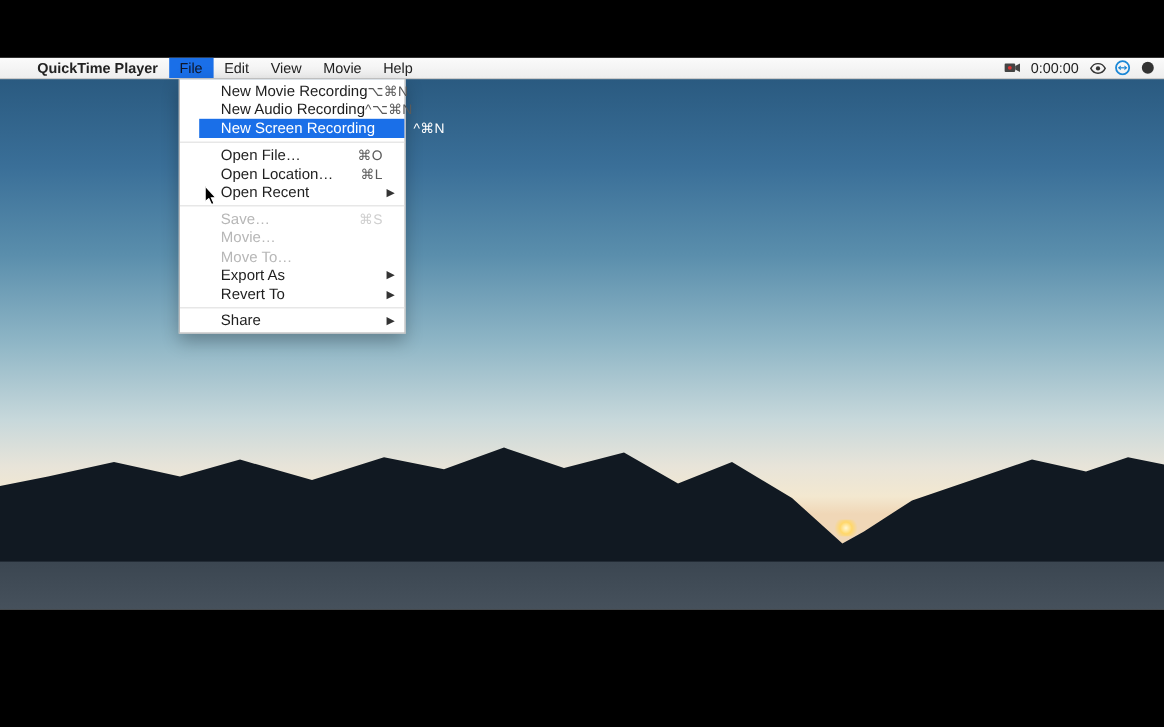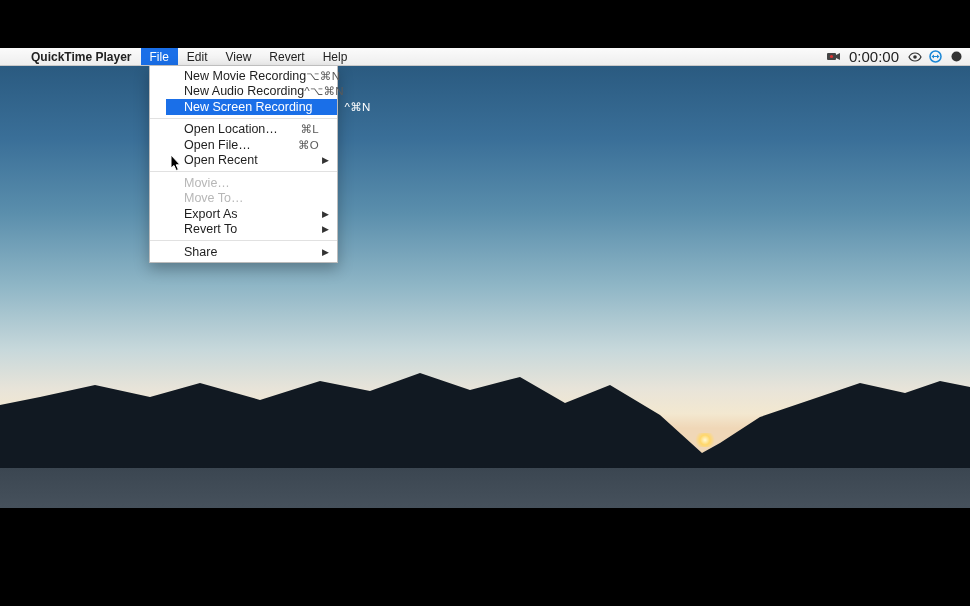--- a/index.html
+++ b/index.html
@@ -20,24 +20,24 @@
   .sunflare { position:absolute; left:695px; top:385px; width:20px; height:14px; background: radial-gradient(circle,#fff8d6 0%, #ffd76a 40%, rgba(255,200,90,0) 80%);}
 
   
   .menubar { position: absolute; top: 0; left: 0; width: 970px; height: 18px;
     background: linear-gradient(to bottom, #fbfbfb, #eeeeee); border-bottom: 1px solid #c9c9c9;
     display: flex; align-items: center; font-size: 12px; color: #222; }
   .menubar-left { display: flex; align-items: center; height: 100%; }
   .apple { width: 22px; text-align: center; font-size: 13px; }
   .app-name { font-weight: 700; padding: 0 9px; }
   .menu-title { padding: 0 9px; height: 100%; display: flex; align-items: center; }
-  .menu-title.active { background: #1a6fe8; color: #ffffff; }
+  .menu-title.active { background: #1a6fe8; color: #0f172a; }
   .menubar-right { margin-left: auto; display: flex; align-items: center; padding-right: 6px; gap: 6px; }
   .status-icon { width: 15px; height: 12px; display:flex; align-items:center; justify-content:center; font-size:11px; color:#333;}
-  .timer { font-size: 15px; padding: 0 2px; }
+  .timer { font-size: 12px; padding: 0 2px; }
 
   
   .dropdown { position: absolute; top: 18px; left: 149px; width: 189px;
     background: #fff; border: 1px solid #bcbcbc; border-top: none;
     box-shadow: 0 6px 14px rgba(0,0,0,.28);
     font-size: 12.5px; color: #1e1e1e; padding: 2px 0; }
   .menu-row { height: 15.5px; padding: 0 18px 0 18px; display: flex; align-items: center; position: relative; margin-left: 16px; }
   .menu-row .lbl { flex: 1; white-space: nowrap; }
   .menu-row .sc  { color: #5a5a5a; font-size: 11.5px; letter-spacing: .3px; }
   .menu-row.disabled { color: #b7b7b7; }
@@ -63,21 +63,21 @@
   <div class="sunflare"></div>
   <div class="water"></div>
 
   <div class="menubar">
     <div class="menubar-left">
       <div class="apple"></div>
       <div class="app-name">QuickTime Player</div>
       <div class="menu-title active">File</div>
       <div class="menu-title">Edit</div>
       <div class="menu-title">View</div>
-      <div class="menu-title">Revert</div>
+      <div class="menu-title">Movie</div>
       <div class="menu-title">Help</div>
     </div>
     <div class="menubar-right">
       <div class="status-icon">
         <svg width="13" height="9" viewBox="0 0 13 9">
             <rect x="0" y="1" width="9" height="7" rx="1" fill="#444"></rect>
             <path d="M9 3 L13 1 L13 8 L9 6 Z" fill="#444"></path>
             <circle cx="4.5" cy="4.5" r="1.6" fill="#d33"></circle>
           </svg>
       </div>
@@ -111,32 +111,36 @@
     <div class="menu-row">
       <span class="lbl">New Audio Recording</span>
       <span class="sc">^⌥⌘N</span>
     </div>
     <div class="menu-row highlight">
       <span class="lbl">New Screen Recording</span>
       <span class="sc">^⌘N</span>
     </div>
     <div class="menu-sep"></div>
     <div class="menu-row">
+      <span class="lbl">Open File…</span>
+      <span class="sc">⌘O</span>
+    </div>
+    <div class="menu-row">
       <span class="lbl">Open Location…</span>
       <span class="sc">⌘L</span>
-    </div>
-    <div class="menu-row">
-      <span class="lbl">Open File…</span>
-      <span class="sc">⌘O</span>
     </div>
     <div class="menu-row">
       <span class="lbl">Open Recent</span>
       <span class="submenu-arrow">▶</span>
     </div>
     <div class="menu-sep"></div>
+    <div class="menu-row disabled">
+      <span class="lbl">Save…</span>
+      <span class="sc">⌘S</span>
+    </div>
     <div class="menu-row disabled">
       <span class="lbl">Movie…</span>
     </div>
     <div class="menu-row disabled">
       <span class="lbl">Move To…</span>
     </div>
     <div class="menu-row">
       <span class="lbl">Export As</span>
       <span class="submenu-arrow">▶</span>
     </div>

